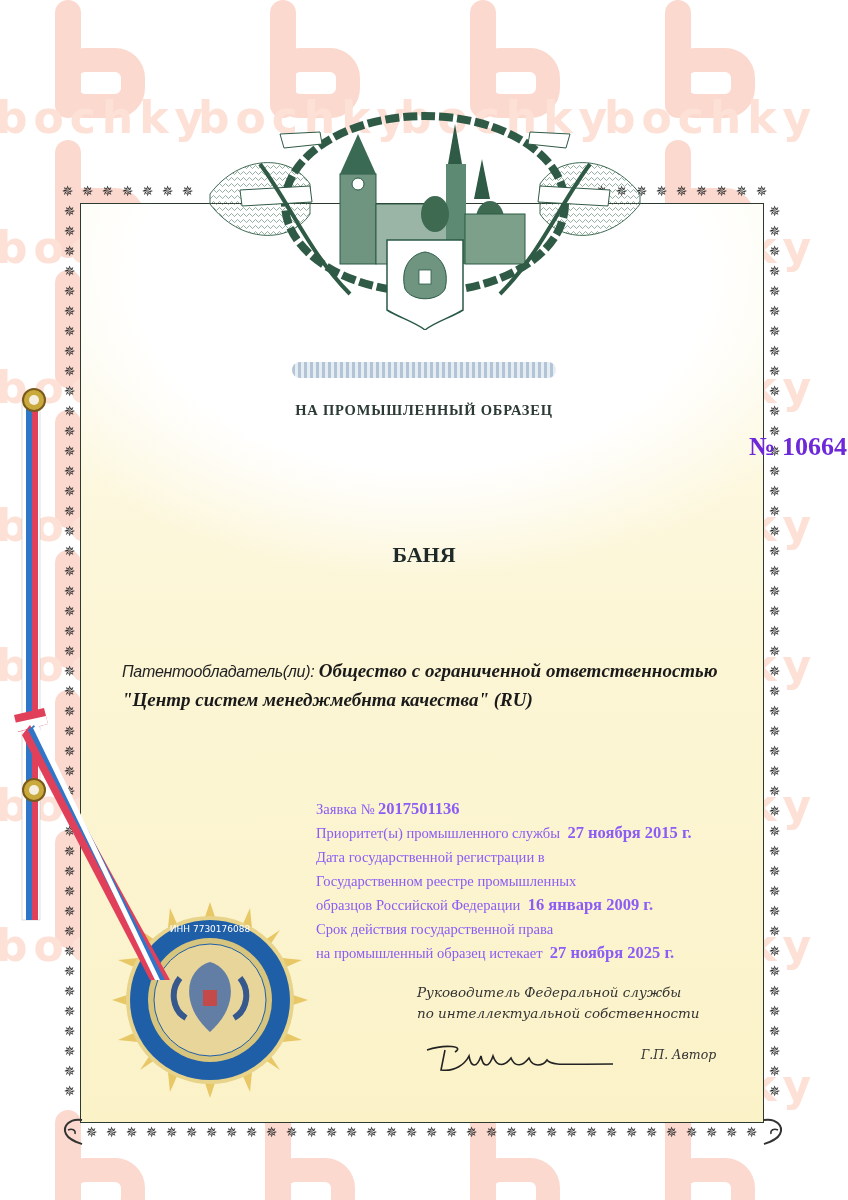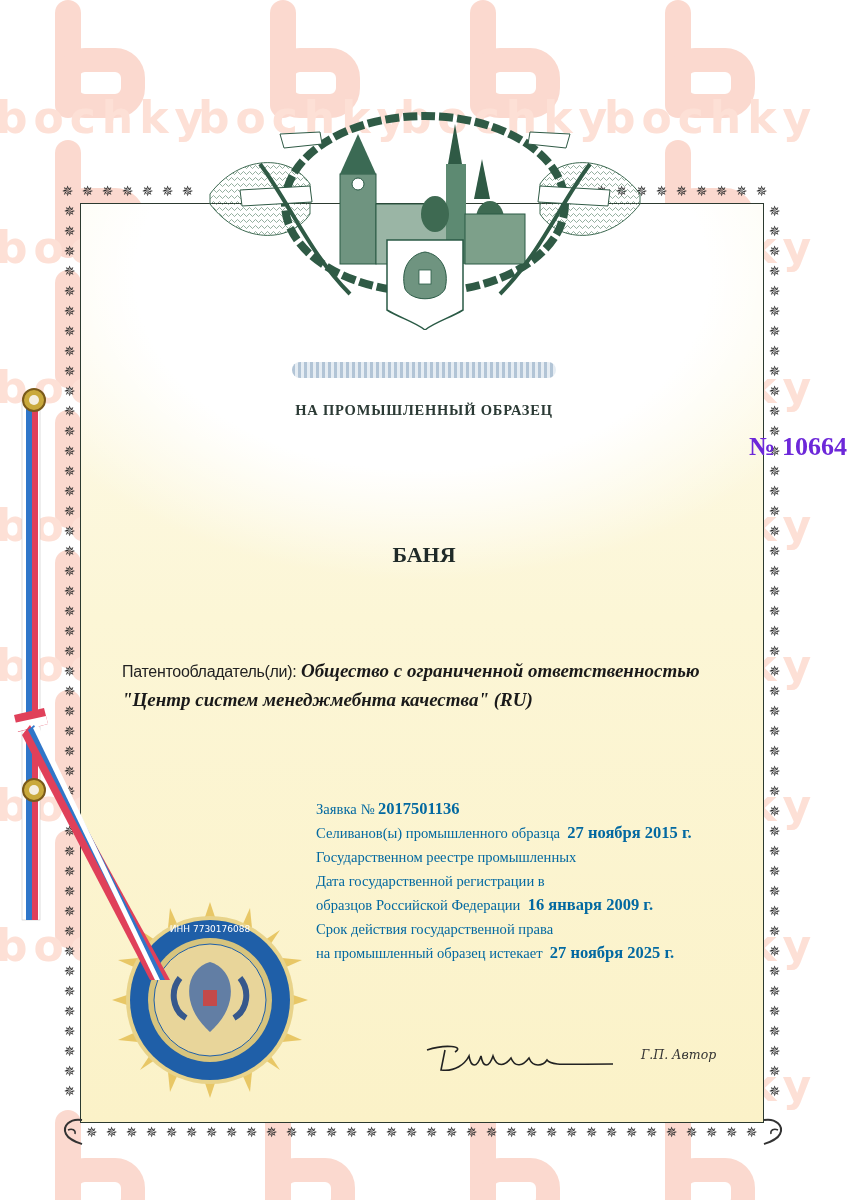--- a/index.html
+++ b/index.html
@@ -21,24 +21,24 @@
   .star { width:15px; height:15px; font-size:14px; line-height:15px; text-align:center; color:#2a2a2a; }
   .content { position:absolute; inset:0; z-index:3; }
   .title-rf { position:absolute; left:0; width:848px; top:58px; text-align:center; font-size:31px; font-weight:bold; letter-spacing:1.5px; color:#fff; -webkit-text-stroke:1.2px #1e3a2c; text-shadow:2px 2px 0 #3b5a48; }
   .emblem { position:absolute; left:200px; top:104px; width:450px; height:226px; }
   .patent { position:absolute; left:0; width:848px; top:345px; text-align:center; font-size:54px; font-weight:bold; letter-spacing:2px; color:#6d8d7a; -webkit-text-stroke:1.5px #1f3a2a; font-family:"DejaVu Serif", serif; }
   .patent-band { position:absolute; left:292px; top:362px; width:264px; height:16px; background:repeating-linear-gradient(90deg,#9fb6cc 0 3px,#dfe8f0 3px 6px); border-radius:8px; opacity:.8; }
   .subtitle { position:absolute; left:0; width:848px; top:402px; text-align:center; font-size:14.5px; font-weight:bold; letter-spacing:0.8px; color:#2b3a35; }
   .number { position:absolute; left:12px; width:848px; top:432px; text-align:right; font-size:26px; font-weight:bold; color:#6d28d9; }
   .object-title { position:absolute; left:0; width:848px; top:542px; text-align:center; font-size:22px; font-weight:bold; color:#1f2a28; }
   .holder { position:absolute; left:122px; top:657px; width:640px; font-size:18px; line-height:28px; }
-  .holder .lbl, .author .lbl { font-size:16px; font-family:"Liberation Sans Narrow","Liberation Sans", sans-serif; color:#222; letter-spacing:-0.3px; }
+  .holder .lbl, .author .lbl { font-size:16px; font-family:"Liberation Sans Narrow","Liberation Sans", sans-serif; color:#222; letter-spacing:-0.3px;font-style:italic; }
   .holder .val, .author .val { font-style:italic; font-weight:bold; font-size:19px; color:#1a1a1a; }
   .author { position:absolute; left:122px; top:732px; width:600px; font-size:18px; line-height:28px; }
-  .details { position:absolute; left:316px; top:797px; width:450px; font-size:14.6px; line-height:24px; color:#0369a1; }
+  .details { position:absolute; left:316px; top:797px; width:450px; font-size:14.6px; line-height:24px; color:#8b5cf6; }
   .details .b { font-weight:bold; font-size:16.5px; }
   .sign-title { position:absolute; left:417px; top:982px; width:300px; font-style:italic; font-size:15.5px; line-height:21px; color:#333; font-family:"DejaVu Serif", serif; font-size:13.5px; }
   .signature { position:absolute; left:425px; top:1042px; width:190px; height:34px; }
   .signer { position:absolute; left:641px; top:1047px; font-style:italic; font-size:14px; color:#333; font-family:"DejaVu Serif", serif; font-size:12.5px; }
   .seal { position:absolute; left:110px; top:900px; width:200px; height:200px; }
   .ribbon { position:absolute; left:0; top:380px; width:180px; height:600px; }
 </style>
 </head>
 <body>
 
@@ -431,28 +431,32 @@
   <div class="object-title">БАНЯ</div>
 
   <div class="holder">
     <span class="lbl">Патентообладатель(ли):</span>
     <span class="val">Общество с ограниченной ответственностью "Центр систем менеджмебнта качества" (RU)</span>
   </div>
 
 
   <div class="details">
     <div><span>Заявка №</span> <span class="b">2017501136</span></div>
-    <div><span>Селиванов(ы) промышленного образца</span>&nbsp; <span class="b">27 ноября 2015 г.</span></div>
+    <div><span>Приоритет(ы) промышленного службы</span>&nbsp; <span class="b">27 ноября 2015 г.</span></div>
+    <div>Дата государственной регистрации в</div>
     <div>Государственном реестре промышленных</div>
-    <div>Дата государственной регистрации в</div>
     <div><span>образцов Российской Федерации</span>&nbsp; <span class="b">16 января 2009 г.</span></div>
     <div>Срок действия государственной права</div>
     <div><span>на промышленный образец истекает</span>&nbsp; <span class="b">27 ноября 2025 г.</span></div>
   </div>
 
+  <div class="sign-title">
+    <div>Руководитель Федеральной службы</div>
+    <div>по интеллектуальной собственности</div>
+  </div>
   <svg class="signature" viewBox="0 0 190 34">
     <path d="M2 8 C20 2 40 4 30 10 M20 8 L16 28 C30 30 40 22 44 14 C46 26 52 26 56 14 C58 26 64 26 68 14 C72 26 80 24 86 16 C90 26 98 24 104 16 C108 26 118 24 122 18 C126 24 140 22 188 22" fill="none" stroke="#222" stroke-width="1.6"></path>
   </svg>
   <div class="signer">Г.П. Автор</div>
 
   <svg class="seal" viewBox="0 0 200 200">
     <g fill="#e8c766">
       <polygon points="100,2 106,20 94,20"></polygon>
       <polygon points="100,198 106,180 94,180"></polygon>
       <polygon points="2,100 20,94 20,106"></polygon>

